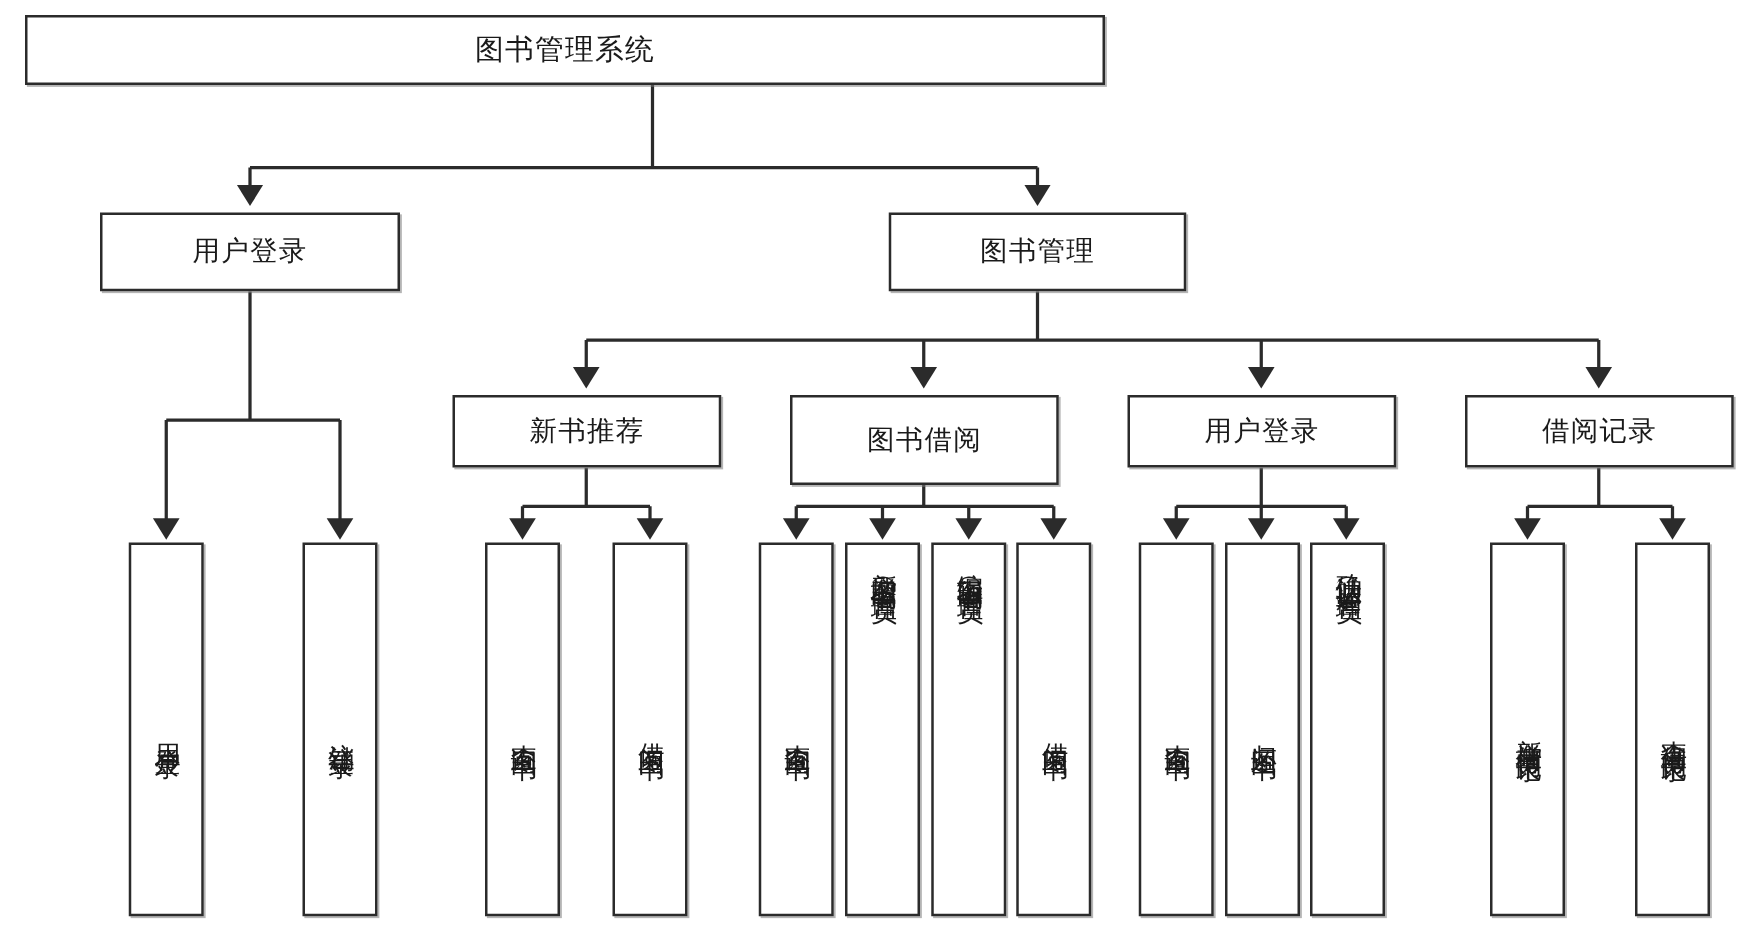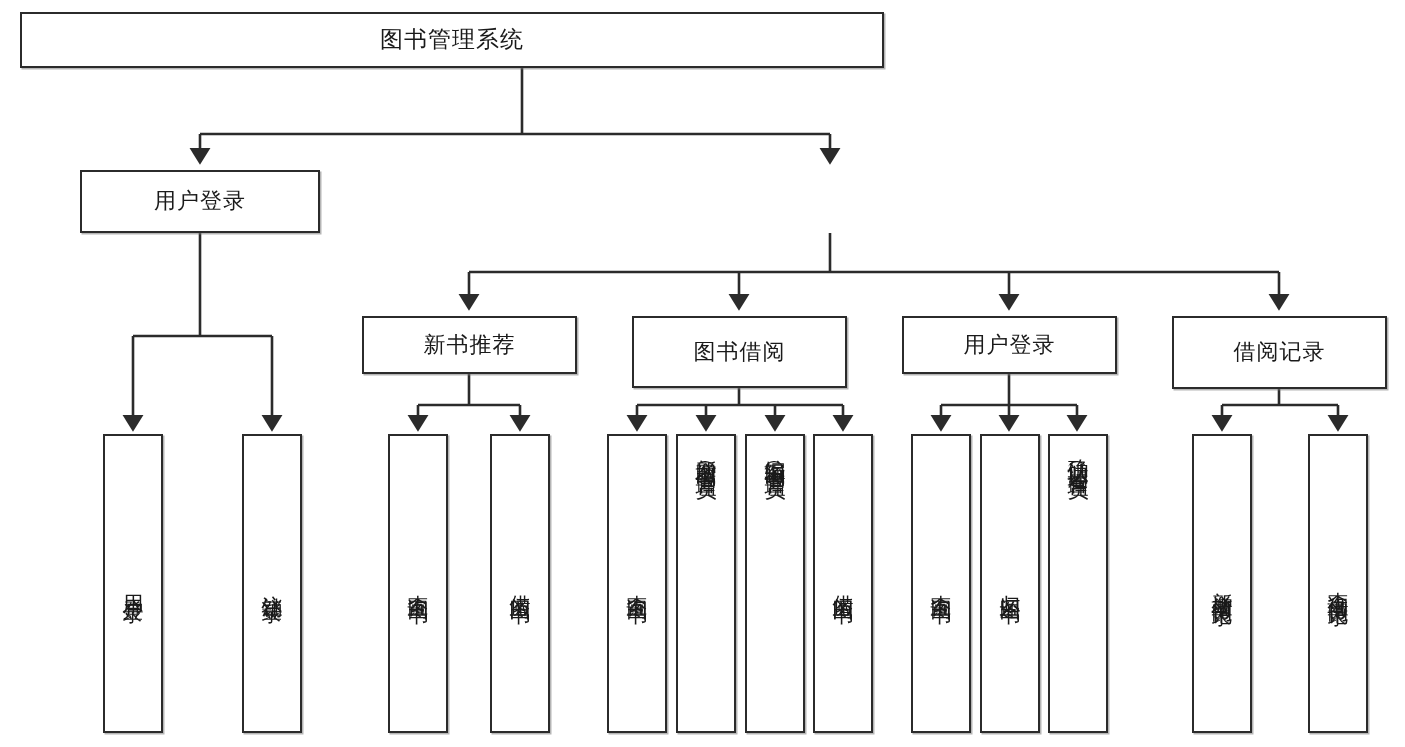--- a/index.html
+++ b/index.html
@@ -126,31 +126,34 @@
     </g>
   </svg>
 
   <div class="node h root" style="left:20px; top:12px; width:864px; height:56px;">
     <span>图书管理系统</span>
   </div>
 
   <div class="node h" style="left:80px; top:170px; width:240px; height:63px;">
     <span>用户登录</span>
   </div>
+  <div class="node h" style="left:711px; top:170px; width:238px; height:63px;">
+    <span>图书管理</span>
+  </div>
 
   <div class="node h" style="left:362px; top:316px; width:215px; height:58px;">
     <span>新书推荐</span>
   </div>
   <div class="node h" style="left:632px; top:316px; width:215px; height:72px;">
     <span>图书借阅</span>
   </div>
   <div class="node h" style="left:902px; top:316px; width:215px; height:58px;">
     <span>用户登录</span>
   </div>
-  <div class="node h" style="left:1172px; top:316px; width:215px; height:73px;">
+  <div class="node h" style="left:1172px; top:316px; width:215px; height:58px;">
     <span>借阅记录</span>
   </div>
 
   <div class="node v centered" style="left:103px; top:434px; width:60px; height:299px;">
     <span>用户登录</span>
   </div>
   <div class="node v centered" style="left:242px; top:434px; width:60px; height:299px;">
     <span>注销登录</span>
   </div>
 

